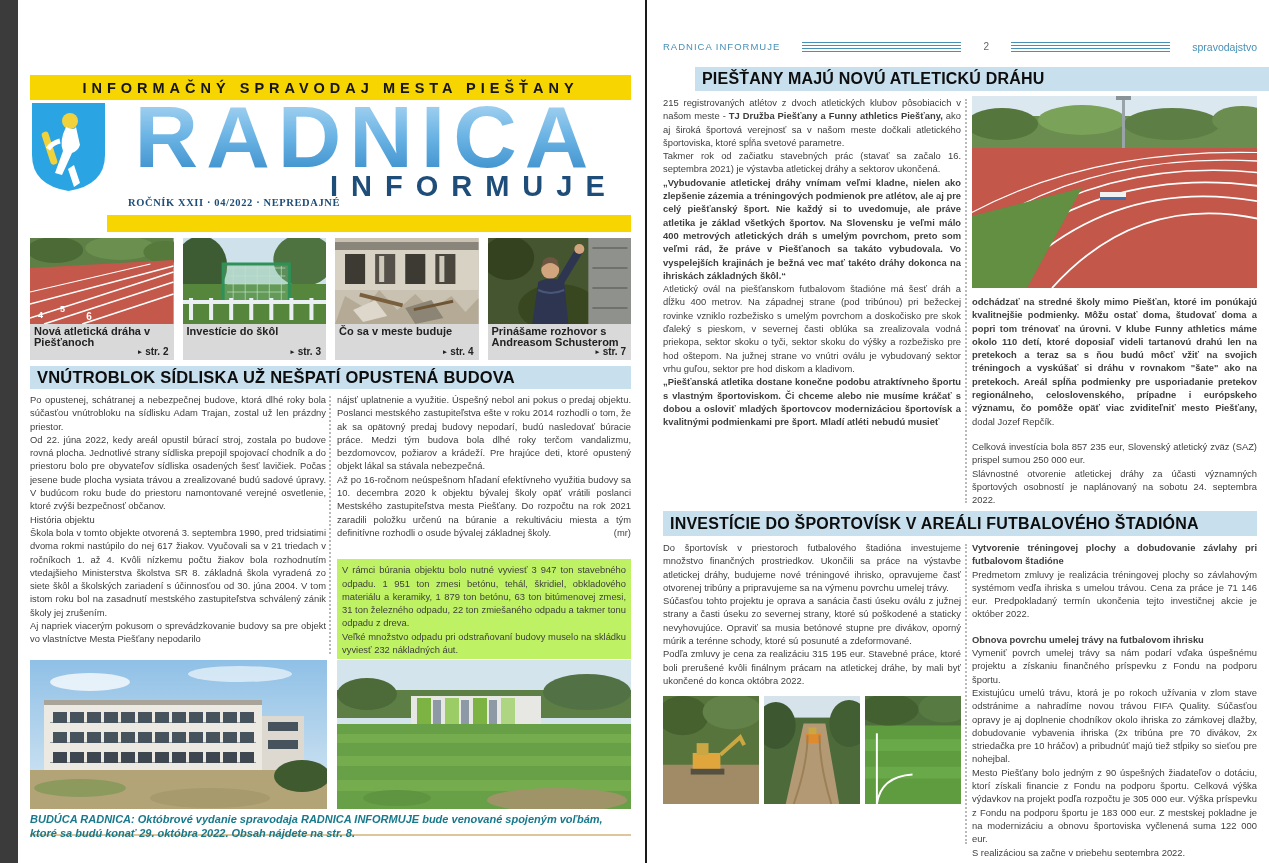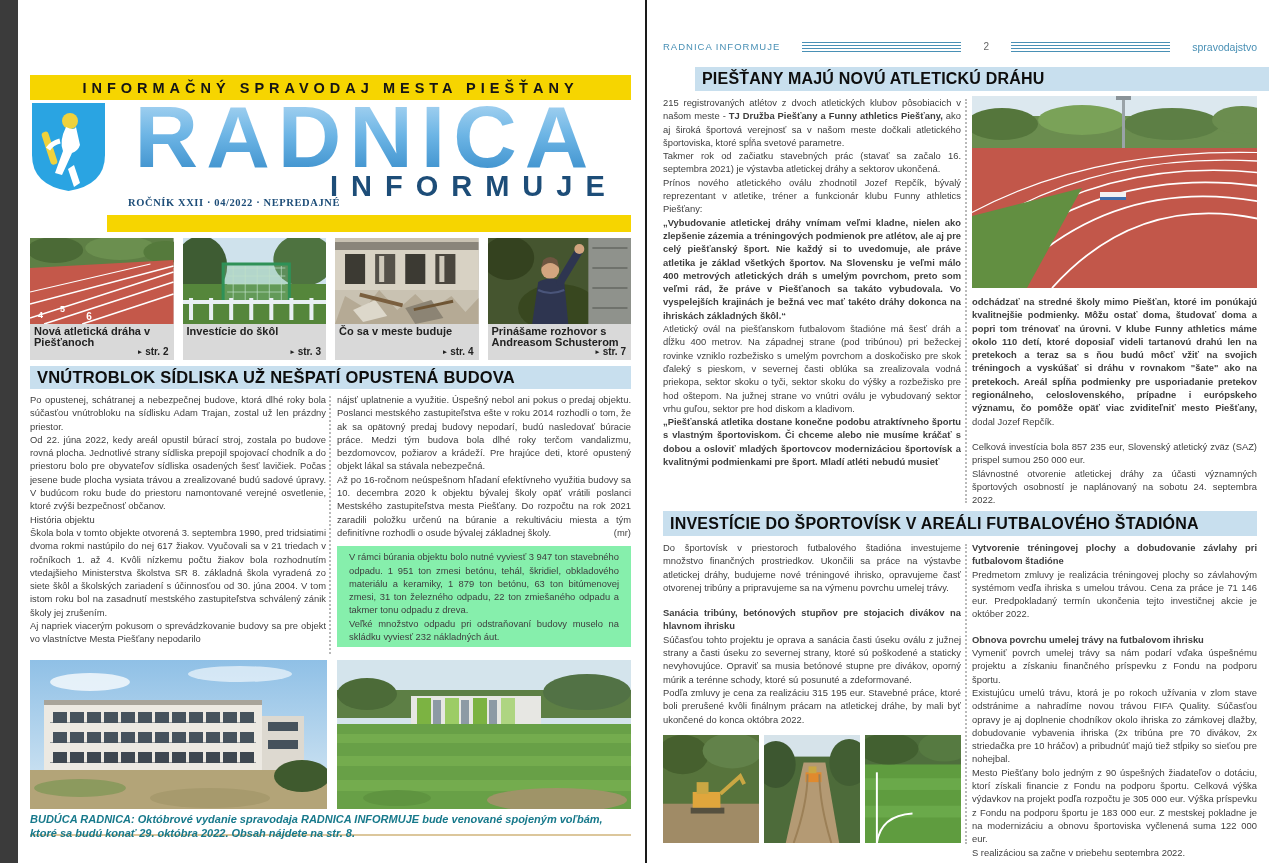--- a/index.html
+++ b/index.html
@@ -39,21 +39,21 @@
   .h-right1{left:695px;top:67px;width:594px;height:24px;font-size:16px;}
   .h-right2{left:663px;top:511px;width:594px;height:25px;font-size:16px;}
 
   .bt{font-size:9.4px;line-height:13.3px;color:#3e3e3e;text-align:justify;}
   .b{font-weight:bold;}
   .gap{margin-top:12px;}
   .dots{border-left:2px dotted #b9b9b9;width:0;}
   .colL1{left:30px;top:393px;width:296px;height:266px;overflow:hidden;}
   .dotsL{left:329px;top:396px;height:258px;}
   .colL2{left:337px;top:393px;width:294px;height:266px;overflow:hidden;}
-  .hl{background:#86efac;padding:4px 12px;margin-top:7px;}
+  .hl{background:#bef264;padding:4px 5px;margin-top:20px;}
   .sig-inline{float:right;}
 
   .photoL1{left:30px;top:660px;width:297px;height:149px;}
   .photoL2{left:337px;top:660px;width:294px;height:149px;}
   .photoL1 svg,.photoL2 svg{width:100%;height:100%;display:block;}
 
   .footer-rule{left:30px;top:834px;width:601px;height:2px;background:#dcc79c;z-index:1;}
   .footer{left:30px;top:813px;width:601px;z-index:2;font-size:11px;font-weight:bold;
           font-style:italic;color:#17798b;line-height:13.5px;}
 
@@ -264,21 +264,20 @@
     <span class="rh-num">2</span>
     <span class="rrule"></span>
     <span class="rh-sec">spravodajstvo</span>
   </div>
 
   <div class="abs hbar h-right1">PIEŠŤANY MAJÚ NOVÚ ATLETICKÚ DRÁHU</div>
 
   <div class="abs colR1a bt">
     <div><span>215 registrovaných atlétov z dvoch atletických klubov pôsobiacich v našom meste - </span><span class="b">TJ Družba Piešťany a Funny athletics Piešťany,</span><span> ako aj široká športová verejnosť sa v našom meste dočkali atletického športoviska, ktoré spĺňa svetové parametre.</span></div>
     <div>Takmer rok od začiatku stavebných prác (stavať sa začalo 16. septembra 2021) je výstavba atletickej dráhy a sektorov ukončená.</div>
-    <div>Prínos nového atletického oválu zhodnotil Jozef Repčík, bývalý reprezentant v atletike, tréner a funkcionár klubu Funny athletics Piešťany:</div>
     <div class="b">„Vybudovanie atletickej dráhy vnímam veľmi kladne, nielen ako zlepšenie zázemia a tréningových podmienok pre atlétov, ale aj pre celý piešťanský šport. Nie každý si to uvedomuje, ale práve atletika je základ všetkých športov. Na Slovensku je veľmi málo 400 metrových atletických dráh s umelým povrchom, preto som veľmi rád, že práve v Piešťanoch sa takáto vybudovala. Vo vyspelejších krajinách je bežná vec mať takéto dráhy dokonca na ihriskách základných škôl.“</div>
     <div>Atletický ovál na piešťanskom futbalovom štadióne má šesť dráh a dĺžku 400 metrov. Na západnej strane (pod tribúnou) pri bežeckej rovinke vzniklo rozbežisko s umelým povrchom a doskočisko pre skok ďaleký s pieskom, v severnej časti oblúka sa zrealizovala vodná priekopa, sektor skoku o tyči, sektor skoku do výšky a rozbežisko pre hod oštepom. Na južnej strane vo vnútri oválu je vybudovaný sektor vrhu guľou, sektor pre hod diskom a kladivom.</div>
     <div class="b">„Piešťanská atletika dostane konečne podobu atraktívneho športu s vlastným športoviskom. Či chceme alebo nie musíme kráčať s dobou a osloviť mladých športovcov modernizáciou športovísk a kvalitnými podmienkami pre šport. Mladí atléti nebudú musieť</div>
   </div>
   <div class="abs dots dotsR1"></div>
   <div class="abs colR2a bt">
     <div class="photo">
       <svg viewBox="0 0 285 192" preserveAspectRatio="none">
         <rect width="285" height="36" fill="#dce8ef"></rect>
         <rect y="20" width="285" height="34" fill="#6b8d4f"></rect>
@@ -303,21 +302,20 @@
     <div><span class="b">odchádzať na stredné školy mimo Piešťan, ktoré im ponúkajú kvalitnejšie podmienky. Môžu ostať doma, študovať doma a popri tom trénovať na úrovni. V klube Funny athletics máme okolo 110 detí, ktoré doposiaľ videli tartanovú drahú len na pretekoch a teraz sa s ňou budú môcť vžiť na svojich tréningoch a vyskúšať si dráhu v rovnakom "šate" ako na pretekoch. Areál spĺňa podmienky pre usporiadanie pretekov regionálneho, celoslovenského, prípadne i európskeho významu, čo pomôže opäť viac zviditeľniť mesto Piešťany,</span><span> dodal Jozef Repčík.</span></div>
     <div class="gap">Celková investícia bola 857 235 eur, Slovenský atletický zväz (SAZ) prispel sumou 250 000 eur.</div>
     <div>Slávnostné otvorenie atletickej dráhy za účasti významných športových osobností je naplánovaný na sobotu 24. septembra 2022.</div>
 
   </div>
 
   <div class="abs hbar h-right2">INVESTÍCIE DO ŠPORTOVÍSK V AREÁLI FUTBALOVÉHO ŠTADIÓNA</div>
 
   <div class="abs colR1b bt">
     <div>Do športovísk v priestoroch futbalového štadióna investujeme množstvo finančných prostriedkov. Ukončili sa práce na výstavbe atletickej dráhy, budujeme nové tréningové ihrisko, opravujeme časť otvorenej tribúny a pripravujeme sa na výmenu povrchu umelej trávy.</div>
-    <div class="b gap">Sanácia tribúny, betónových stupňov pre stojacich divákov na hlavnom ihrisku</div>
     <div>Súčasťou tohto projektu je oprava a sanácia časti úseku oválu z južnej strany a časti úseku zo severnej strany, ktoré sú poškodené a staticky nevyhovujúce. Opraviť sa musia betónové stupne pre divákov, oporný múrik a terénne schody, ktoré sú posunuté a zdeformované.</div>
     <div>Podľa zmluvy je cena za realizáciu 315 195 eur. Stavebné práce, ktoré boli prerušené kvôli finálnym prácam na atletickej dráhe, by mali byť ukončené do konca októbra 2022.</div>
     <div class="cphotos">
       <div class="cp">
         <svg viewBox="0 0 97 110" preserveAspectRatio="none">
           <rect width="97" height="110" fill="#57743c"></rect>
           <ellipse cx="20" cy="20" rx="26" ry="20" fill="#46602e"></ellipse>
           <ellipse cx="70" cy="16" rx="30" ry="18" fill="#62824a"></ellipse>
           <rect y="70" width="97" height="40" fill="#a08b66"></rect>
           <rect x="28" y="74" width="34" height="6" fill="#55503f"></rect>

